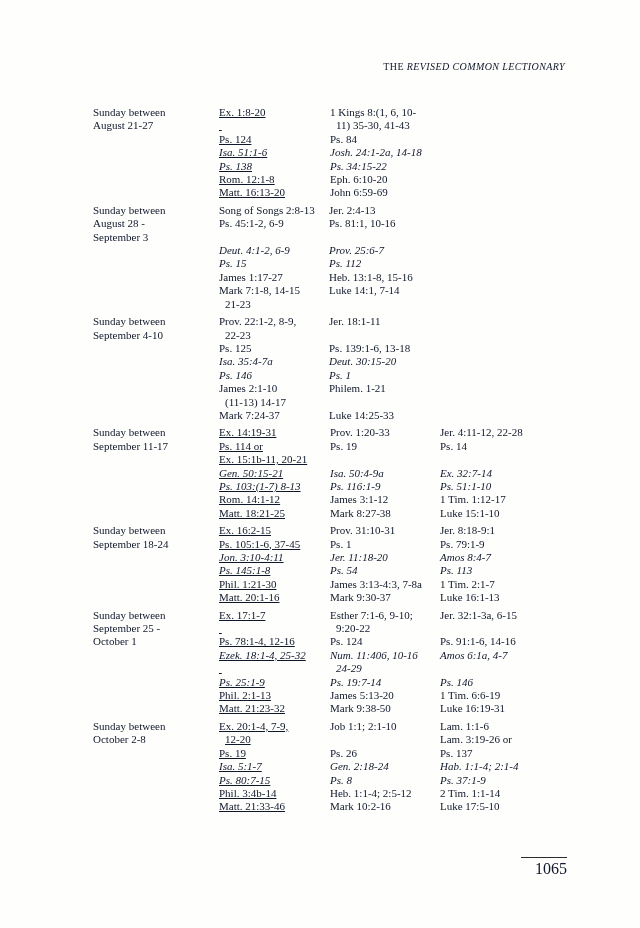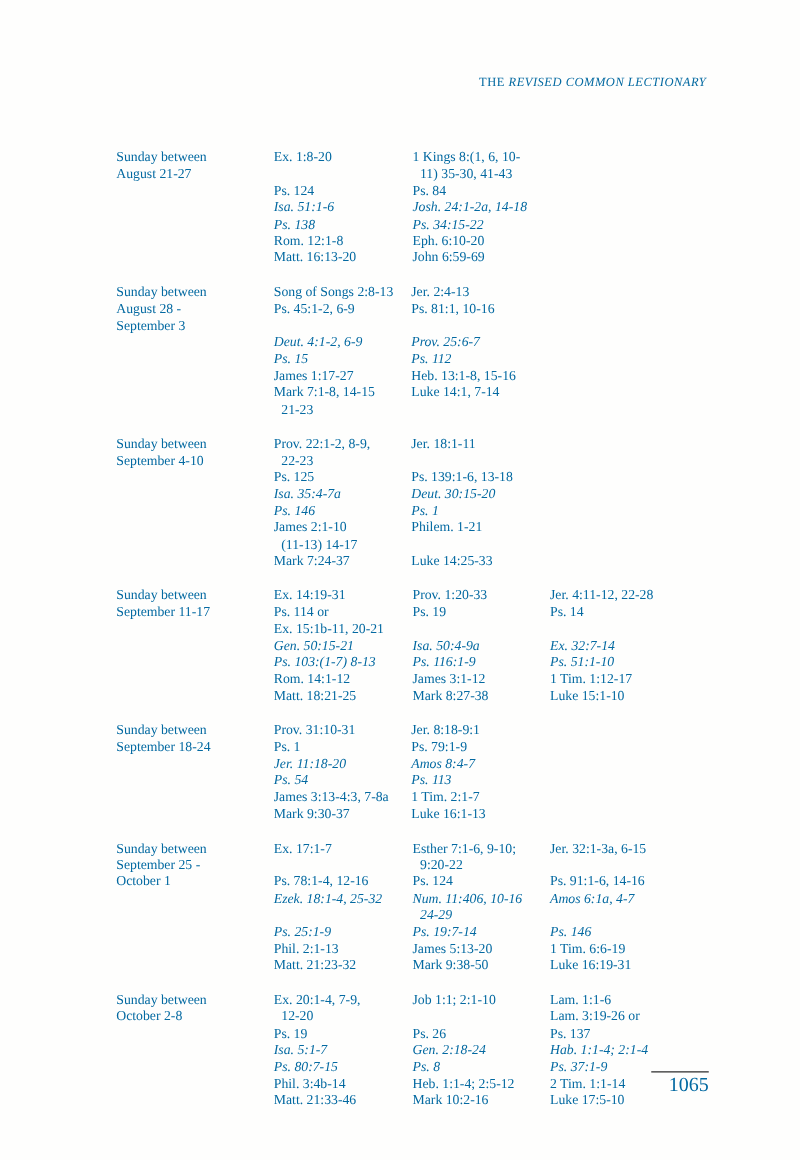--- a/index.html
+++ b/index.html
@@ -2,41 +2,41 @@
 <html><head>
 <meta charset="utf-8">
 <style>
   html,body{margin:0;padding:0;background:#e8e8e8;}
   .page{
     position:relative;
     width:640px;height:928px;
     background:#fefefdff;
     background-color:#fefefd;
     font-family:"Liberation Serif","DejaVu Serif",serif;
-    color:#0369a1;
+    color:#0f172a;
     overflow:hidden;
     margin:0 auto;
   }
   .running-head{
     position:absolute;
     top:61px;right:75px;
     font-size:10px;
     letter-spacing:0.4px;
     white-space:nowrap;
   }
   .running-head .italic-part{font-style:italic;}
   .content{
     position:absolute;
     left:93px;top:106px;
     font-size:11px;
     line-height:13.4px;
   }
-  .block{display:flex;margin-bottom:4px;margin-top:14px;}
+  .block{display:flex;margin-bottom:4px;}
   .c-date{width:126px;}
-  .c-col2{width:111px;}
+  .c-col2{width:111px;text-decoration:underline;}
   .c-col3{width:110px;}
   .c-col4{width:160px;}
   .ln{white-space:nowrap;min-height:13.4px;}
   .ln.it{font-style:italic;}
   .ln.ind{padding-left:6px;}
   .footer{
     position:absolute;
     top:857px;left:521px;
     width:46px;
     text-align:right;
@@ -166,20 +166,28 @@
           <div class="ln it">Ps. 51:1-10</div>
           <div class="ln">1 Tim. 1:12-17</div>
           <div class="ln">Luke 15:1-10</div>
         </div>
       </div>
       <div class="block">
         <div class="c-date">
           <div class="ln">Sunday between</div>
           <div class="ln">September 18-24</div>
         </div>
+        <div class="c-col2">
+          <div class="ln">Ex. 16:2-15</div>
+          <div class="ln">Ps. 105:1-6, 37-45</div>
+          <div class="ln it">Jon. 3:10-4:11</div>
+          <div class="ln it">Ps. 145:1-8</div>
+          <div class="ln">Phil. 1:21-30</div>
+          <div class="ln">Matt. 20:1-16</div>
+        </div>
         <div class="c-col3">
           <div class="ln">Prov. 31:10-31</div>
           <div class="ln">Ps. 1</div>
           <div class="ln it">Jer. 11:18-20</div>
           <div class="ln it">Ps. 54</div>
           <div class="ln">James 3:13-4:3, 7-8a</div>
           <div class="ln">Mark 9:30-37</div>
         </div>
         <div class="c-col4">
           <div class="ln">Jer. 8:18-9:1</div>

